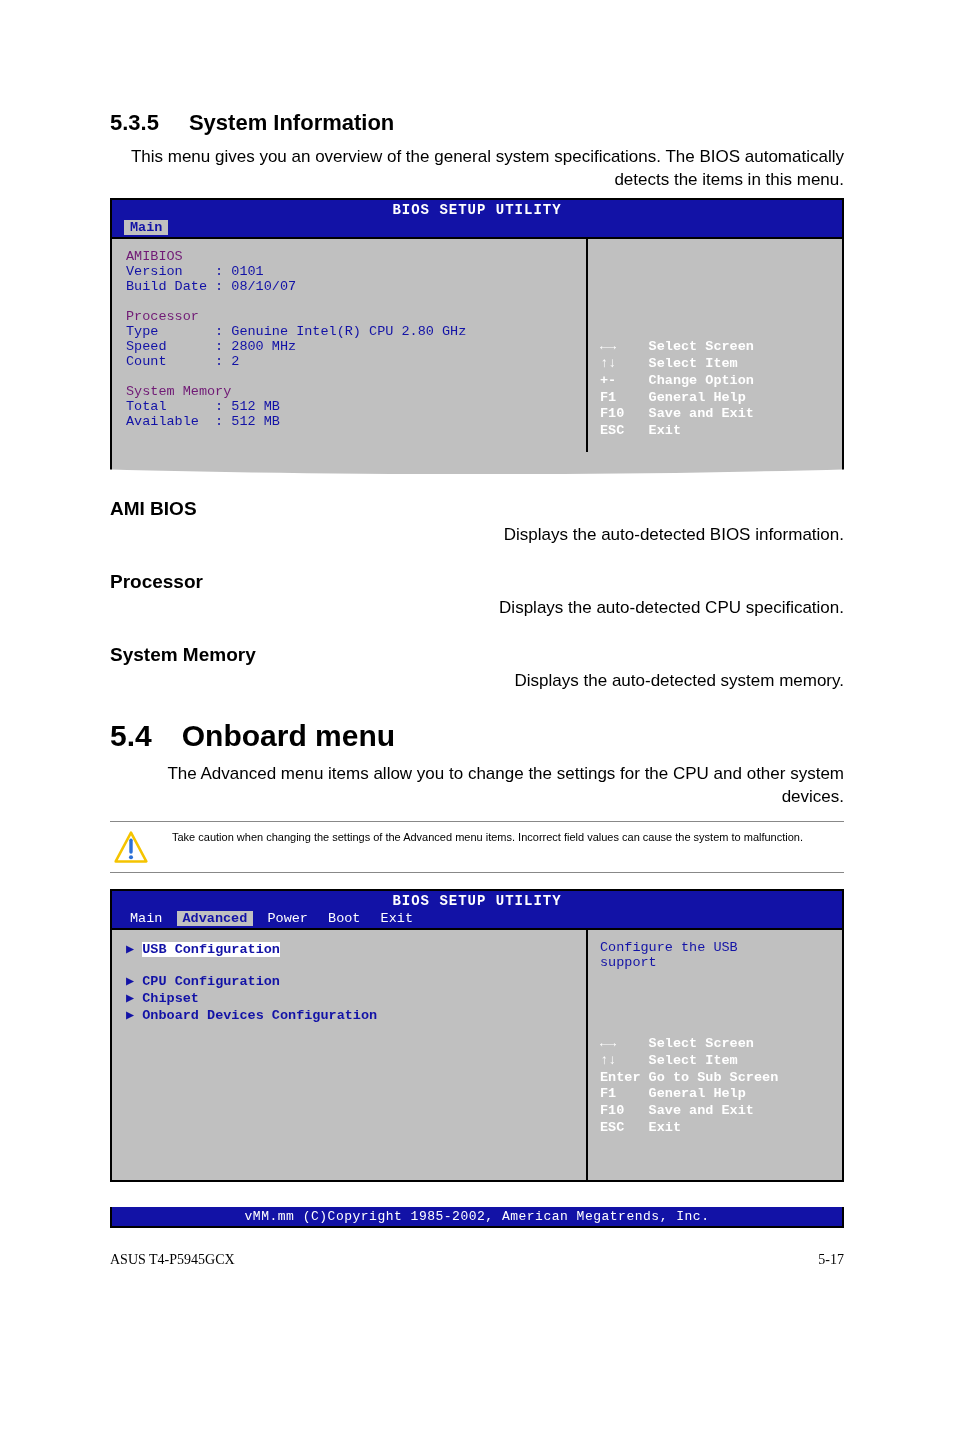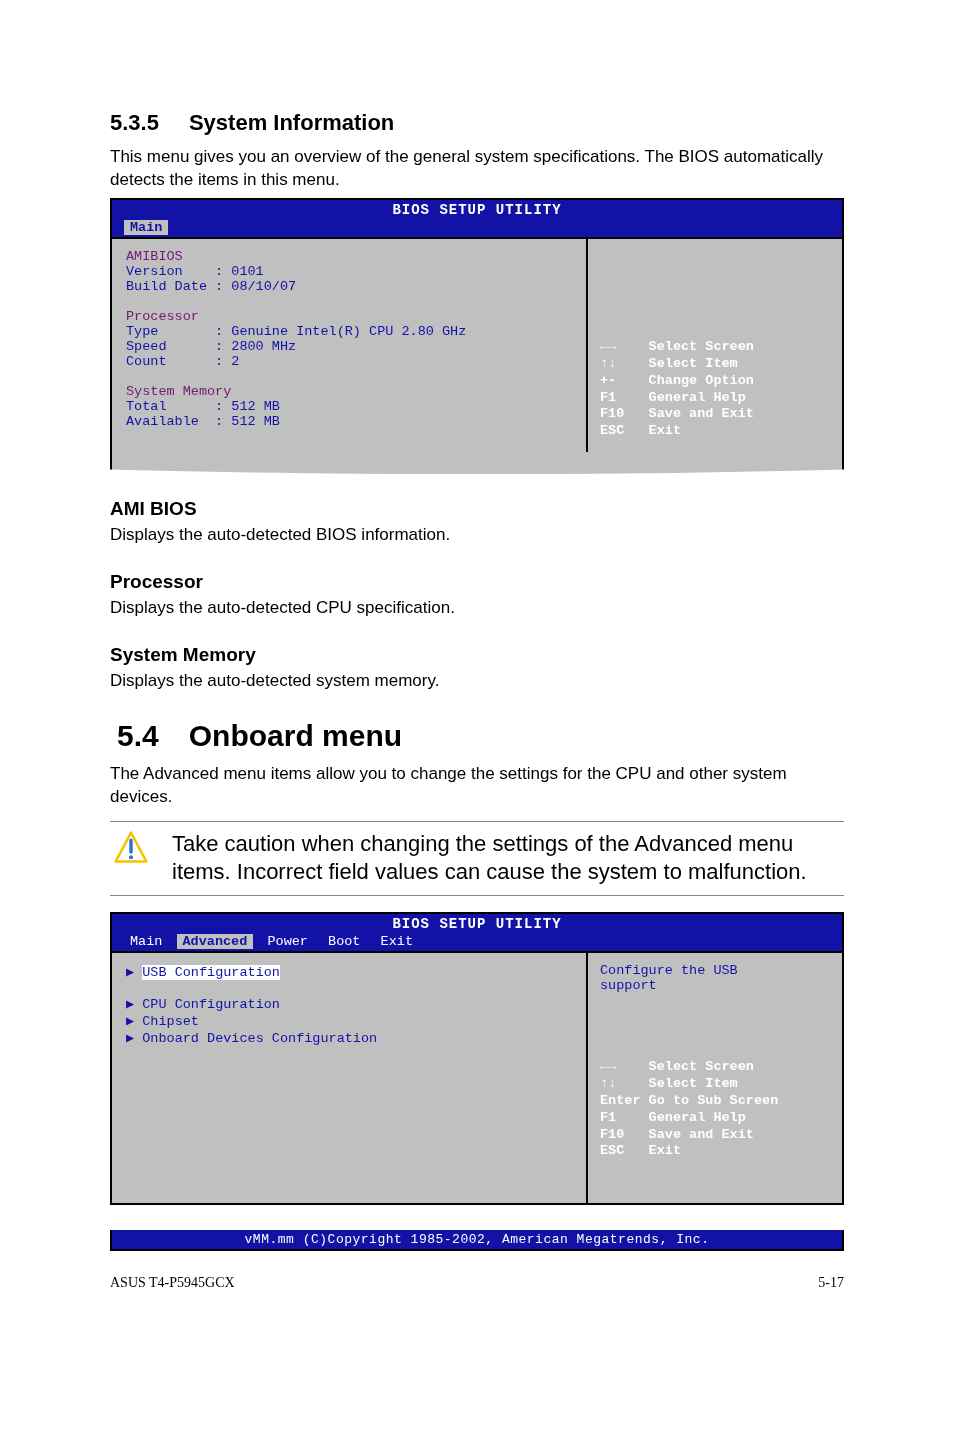--- a/index.html
+++ b/index.html
@@ -24,30 +24,31 @@
     margin-bottom: 10px;
   }
   .section-title {
     font-size: 22px;
     font-weight: bold;
   }
   .body-text {
     font-size: 17px;
     line-height: 1.35;
     margin: 0 0 6px 0;
+    text-align: right;
   }
   .sub-heading {
     font-size: 19px;
     font-weight: bold;
     margin: 24px 0 4px 0;
   }
   .big-heading-row {
     display: flex;
     align-items: center;
-    margin: 26px 0 10px 7px;
+    margin: 26px 0 10px 0;
   }
   .big-num {
     font-size: 30px;
     font-weight: bold;
     margin-right: 30px;
   }
   .big-title {
     font-size: 30px;
     font-weight: bold;
   }
@@ -141,23 +142,23 @@
     margin: 12px 0 16px 0;
   }
   .caution-icon {
     width: 42px;
     flex: 0 0 42px;
     display: flex;
     justify-content: center;
     align-items: flex-start;
   }
   .caution-icon svg { width: 34px; height: 34px; }
-  .caution-text { font-size: 22px; line-height: 1.3; padding-left: 20px; padding-right: 4px; }
+  .caution-text { font-size: 11px; line-height: 1.3; padding-left: 20px; padding-right: 4px; }
   
-  .adv-item { white-space: pre; color: #1212a6; font-weight: normal; }
+  .adv-item { white-space: pre; color: #1212a6; font-weight: bold; }
   .adv-item.sel { background: #fff; color: #1212a6; }
   .tri { color: #1212a6; font-weight: bold; }
   .bios-footer {
     background: #1212a6;
     color: #fff;
     text-align: center;
     font-family: "Courier New", monospace;
     font-size: 13px;
     padding: 2px 0;
     border: 2px solid #000;

